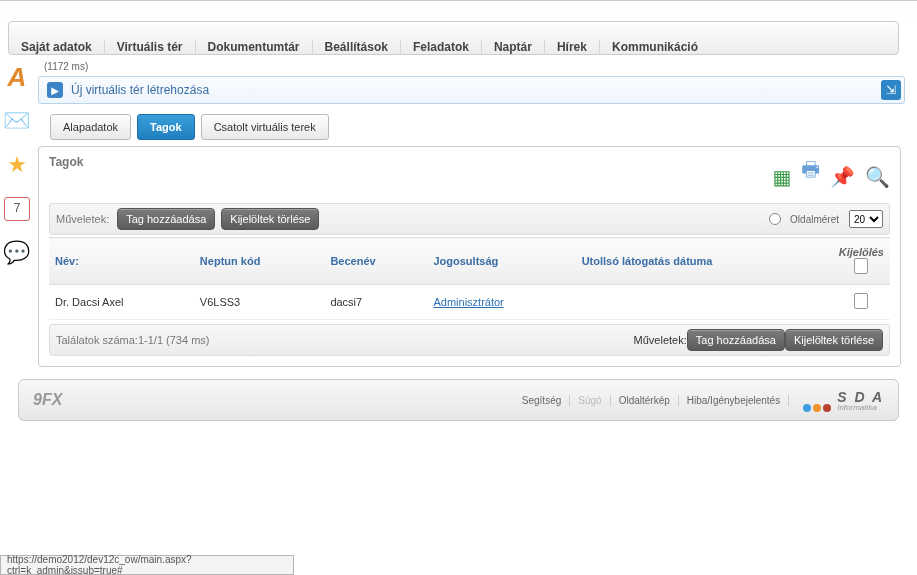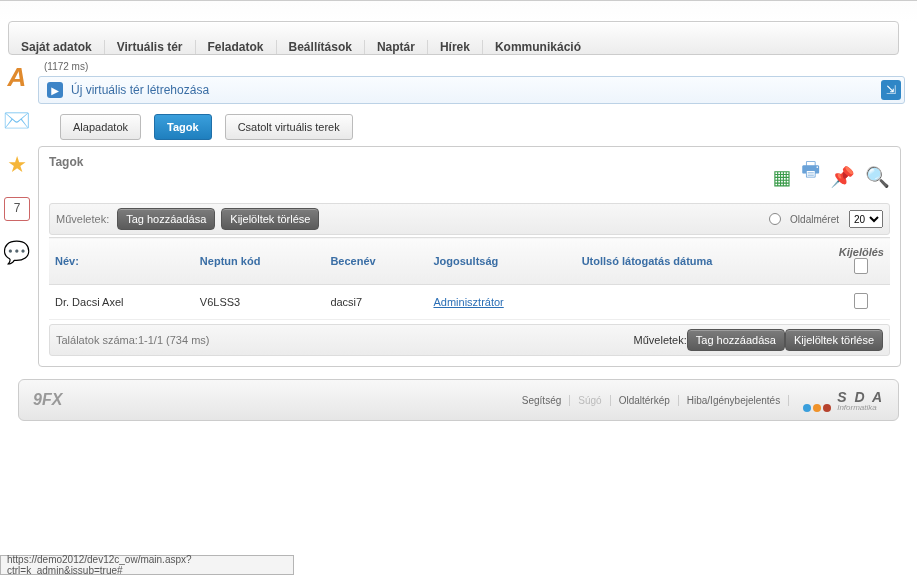--- a/index.html
+++ b/index.html
@@ -14,21 +14,21 @@
   .sidebar{width:34px;padding-top:4px;display:flex;flex-direction:column;align-items:center;gap:16px;}
   .sidebar .sicon{width:28px;height:28px;display:flex;align-items:center;justify-content:center;font-size:22px;cursor:pointer;}
   .content{flex:1;margin-right:12px;}
   .timing{font-size:10px;color:#666;margin:2px 0 4px 10px;}
   
   .accordion{margin:0 0 10px 4px;height:26px;border:1px solid #bcd2e6;border-radius:3px;background:linear-gradient(#f9fcff,#eef5fc);display:flex;align-items:center;position:relative;}
   .accordion .chev{width:16px;height:16px;margin:0 8px;border-radius:3px;background:#3c84c7;color:#fff;font-size:10px;display:flex;align-items:center;justify-content:center;}
   .accordion .atitle{color:#3a6ea5;font-weight:normal;font-size:12px;}
   .accordion .expand{position:absolute;right:3px;top:3px;width:20px;height:20px;border-radius:3px;background:#2f86c6;color:#fff;display:flex;align-items:center;justify-content:center;font-size:12px;}
   
-  .tabs{display:flex;gap:13px;margin-left:26px;}
+  .tabs{display:flex;gap:6px;margin-left:16px;}
   .tab{padding:6px 12px;border:1px solid #bbb;border-radius:3px;background:linear-gradient(#fdfdfd,#e9e9e9);font-size:11px;color:#333;cursor:pointer;}
   .tab.active{background:linear-gradient(#3a9fdc,#1f7fbe);color:#fff;border-color:#1f6fa8;font-weight:bold;}
   
   .panel{margin:6px 4px 0 4px;border:1px solid #ccc;border-radius:4px;padding:8px 10px 10px 10px;background:#fff;}
   .panel-title{font-weight:bold;color:#777;font-size:12px;}
   .right-icons{float:right;display:flex;gap:10px;align-items:flex-end;}
   .right-icons span{font-size:20px;cursor:pointer;}
   
   .toolbar{margin-top:14px;display:flex;align-items:center;gap:6px;height:30px;border:1px solid #ddd;border-radius:3px;background:linear-gradient(#f7f7f7,#ececec);padding:0 6px;}
   .toolbar .lbl{color:#777;margin-right:2px;}
@@ -66,22 +66,23 @@
 </head>
 <body>
 <div class="app">
 <div class="shell">
 
 <div class="top-shadow"></div>
 
 <div class="menubar">
   <div class="mitem">Saját adatok</div>
   <div class="mitem">Virtuális tér</div>
+  <div class="mitem">Dokumentumtár</div>
+  <div class="mitem">Beállítások</div>
   <div class="mitem">Feladatok</div>
-  <div class="mitem">Beállítások</div>
   <div class="mitem">Naptár</div>
   <div class="mitem">Hírek</div>
   <div class="mitem">Kommunikáció</div>
 </div>
 
 <div class="layout">
 
   <div class="sidebar">
     <div class="sicon" style="color:#e08a2d;font-weight:bold;font-style:italic;font-size:26px;">A</div>
     <div class="sicon">✉️</div>

